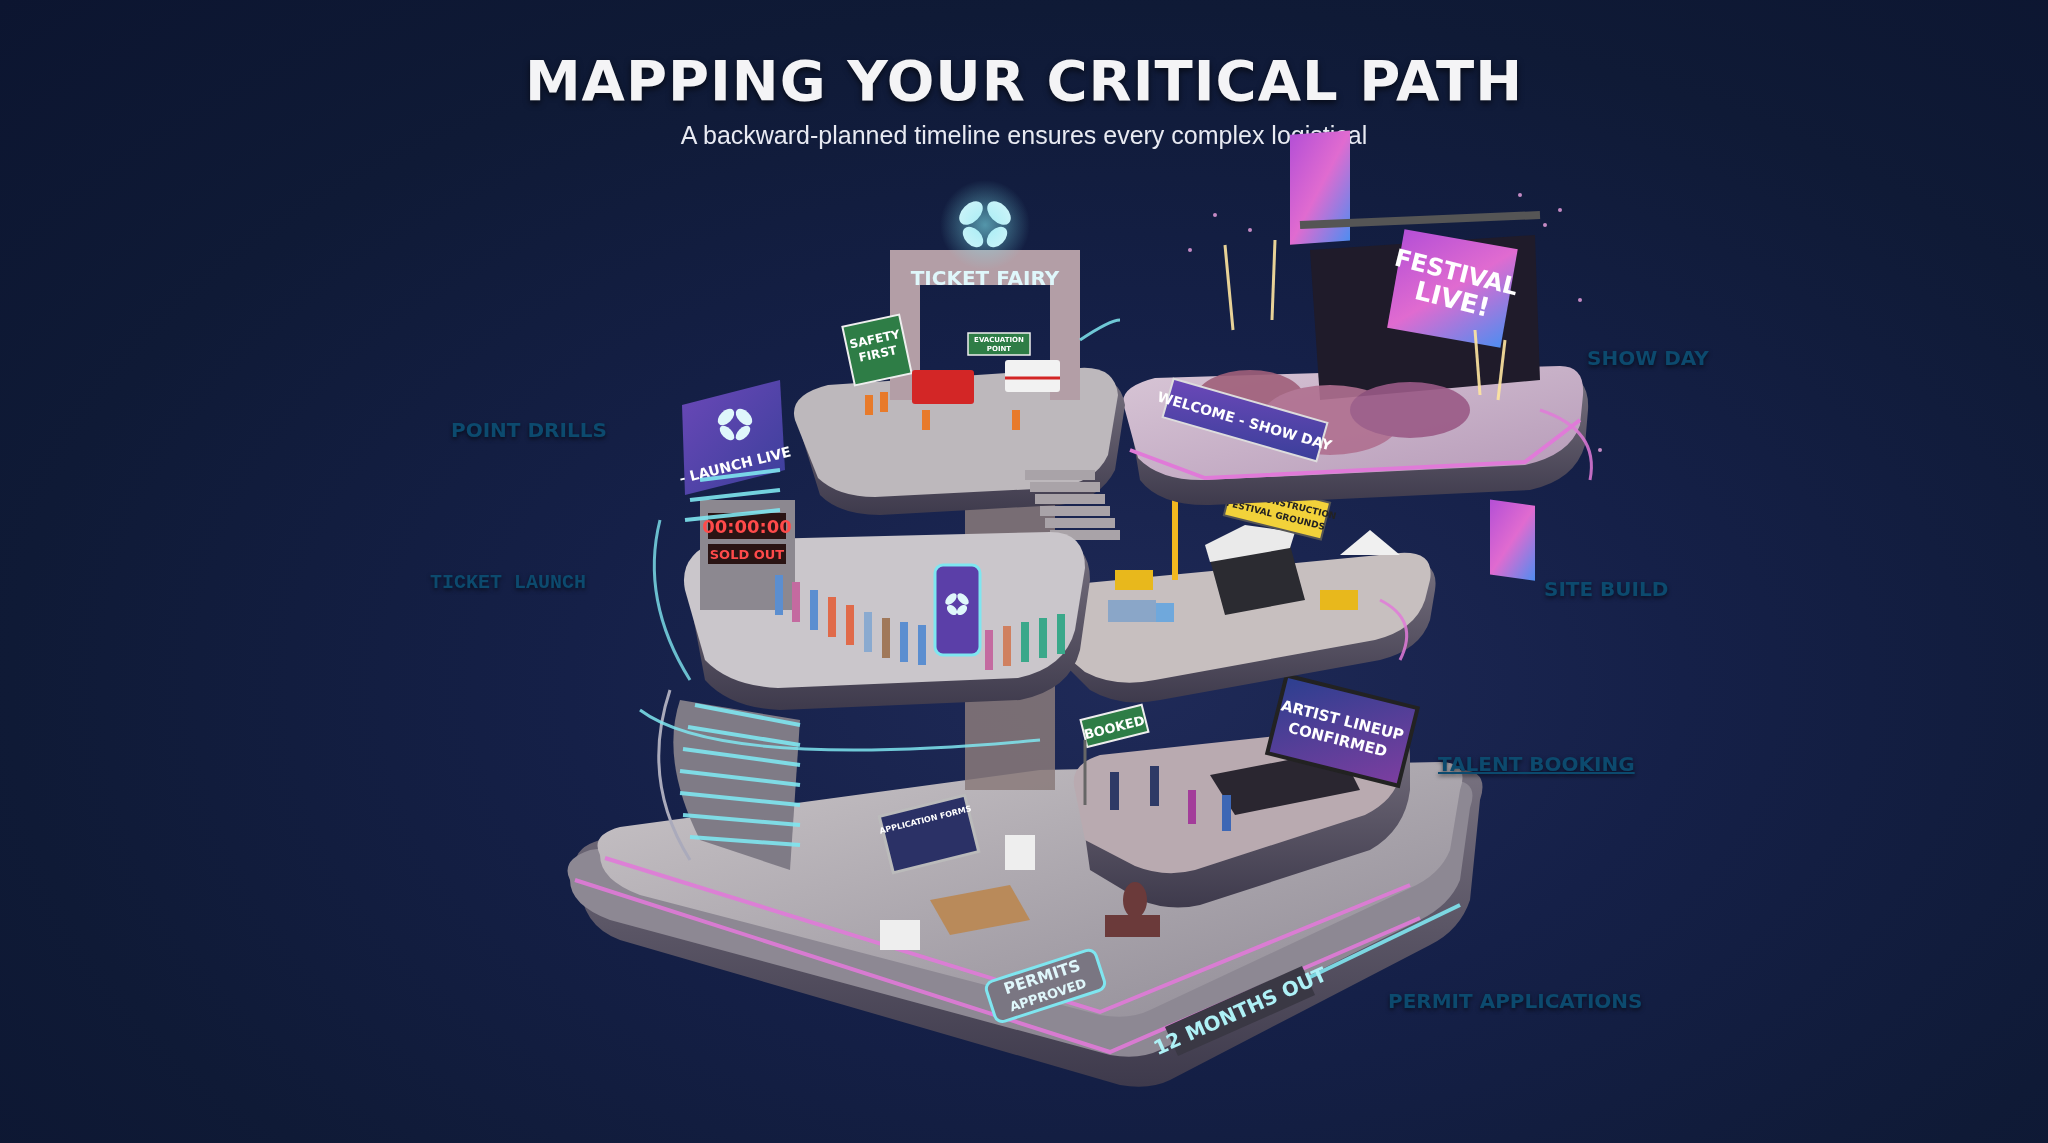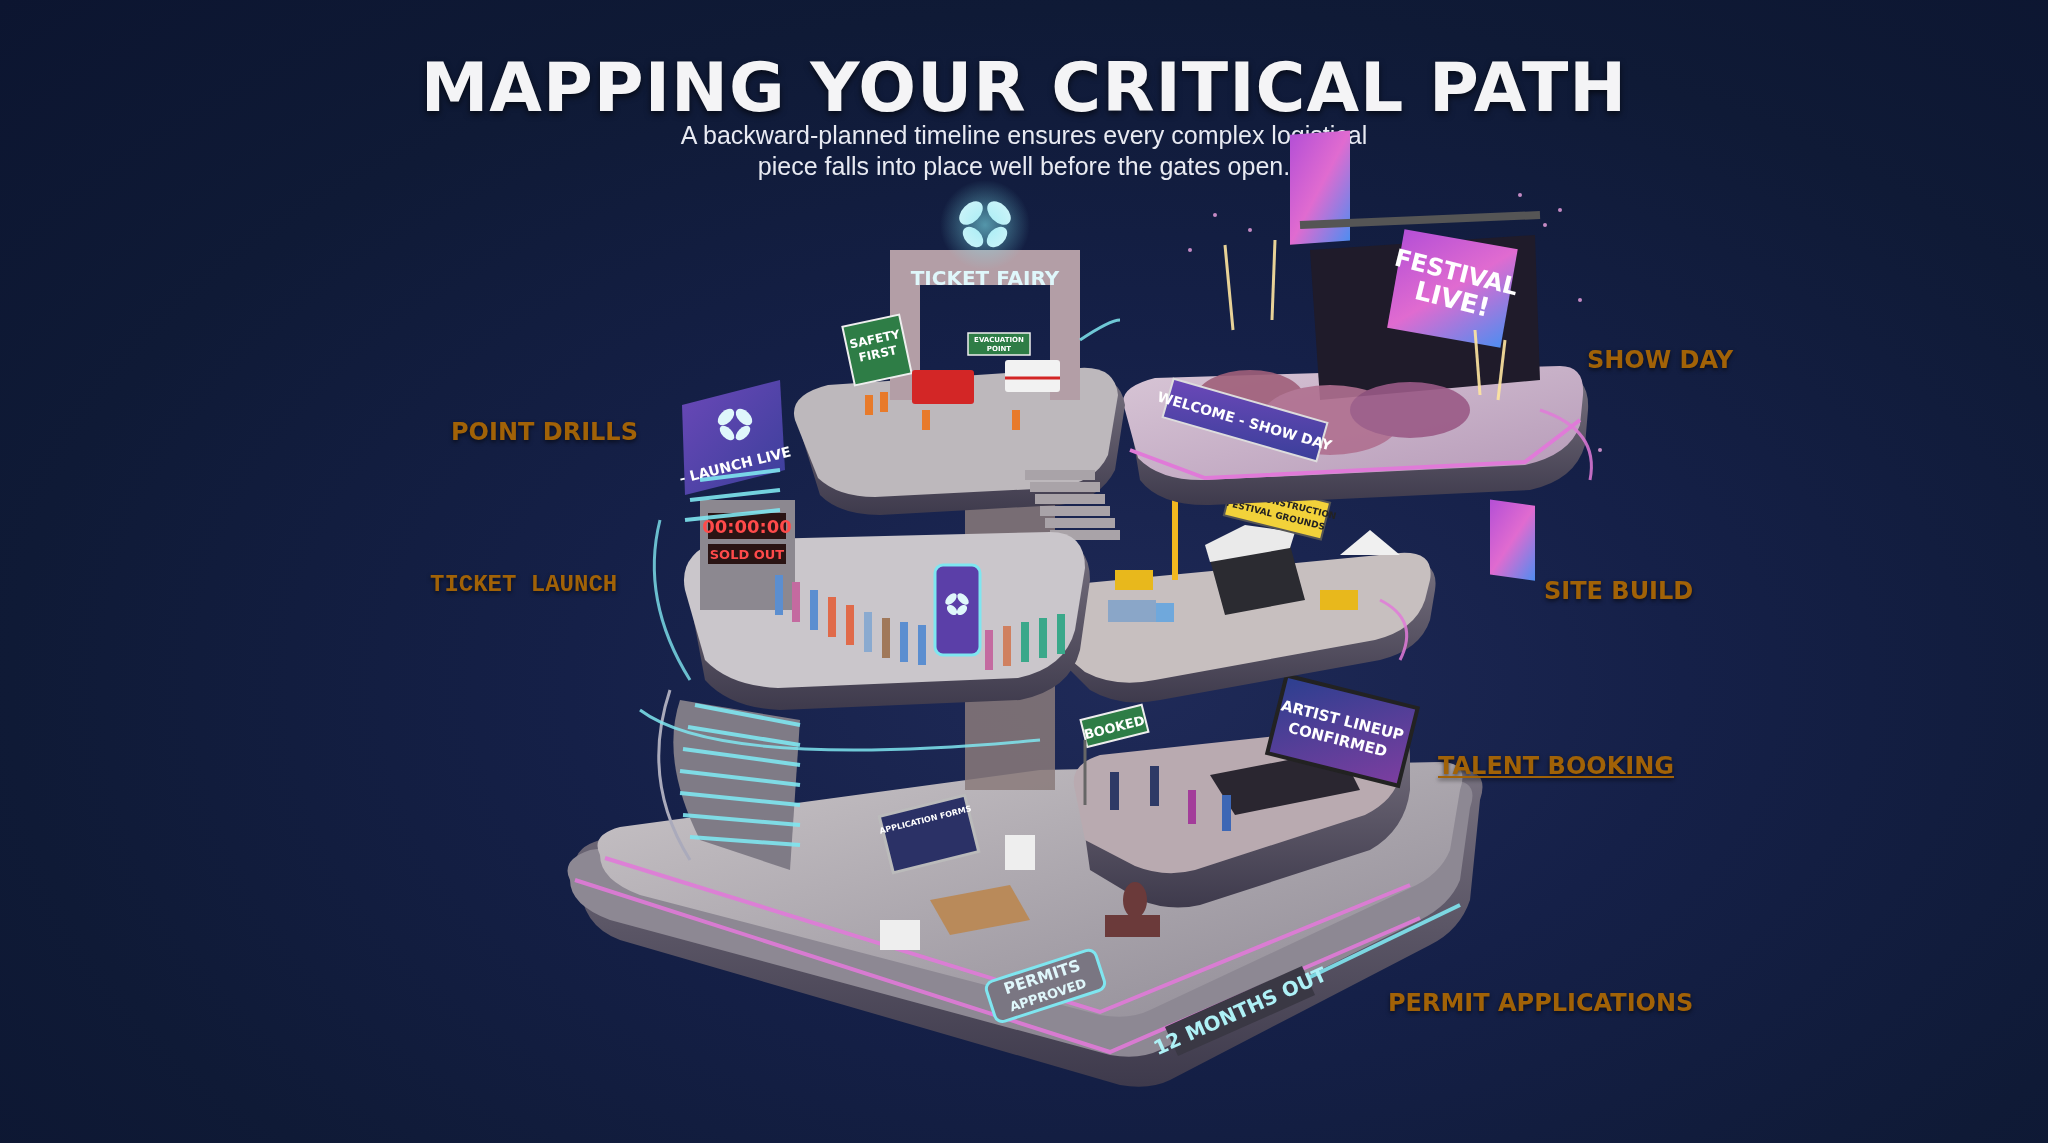--- a/index.html
+++ b/index.html
@@ -1,35 +1,34 @@
 <!DOCTYPE html>
 <html><head>
 <meta charset="utf-8">
 <style>
   html,body{margin:0;padding:0;}
   body{width:2048px;height:1143px;overflow:hidden;position:relative;
     background:radial-gradient(ellipse at 55% 60%, #1f2a58 0%, #152048 35%, #0f1a36 70%, #0c1530 100%);
     font-family:"Liberation Sans", sans-serif;color:#fff;}
   .abs{position:absolute;}
-  .title{left:0;width:2048px;top:48px;text-align:center;font-size:68px;font-weight:700;letter-spacing:1px;
+  .title{left:0;width:2048px;top:48px;text-align:center;font-size:56px;font-weight:700;letter-spacing:1px;
     color:#f4f4f6;text-shadow:0 3px 6px rgba(0,0,0,.6);font-family:"DejaVu Sans", sans-serif;}
   .subtitle{left:0;width:2048px;top:120px;text-align:center;font-size:25px;line-height:31px;color:#e8eaf2;
     font-family:"Liberation Sans", sans-serif;}
-  .stage-label{font-family:"DejaVu Sans", sans-serif;font-weight:700;font-size:24px;color:#a16207;
+  .stage-label{font-family:"DejaVu Sans", sans-serif;font-weight:700;font-size:20px;color:#0c4a6e;
     text-shadow:0 2px 4px rgba(0,0,0,.6);white-space:nowrap;}
   svg text{font-family:"DejaVu Sans", sans-serif;font-weight:700;}
   .scene{left:0;top:0;width:2048px;height:1143px;}
 </style>
 </head>
 <body>
 
 <div class="abs title">MAPPING YOUR CRITICAL PATH</div>
 <div class="abs subtitle">
   <div>A backward-planned timeline ensures every complex logistical</div>
-  <div>piece falls into place well before the gates open.</div>
 </div>
 
 <svg class="abs scene" viewBox="0 0 2048 1143" xmlns="http://www.w3.org/2000/svg">
   <defs>
     <linearGradient id="plat" x1="0" y1="0" x2="1" y2="1">
       <stop offset="0" stop-color="#c9c4c7"></stop>
         <stop offset="1" stop-color="#8f8a95"></stop>
     </linearGradient>
     <linearGradient id="platSide" x1="0" y1="0" x2="0" y2="1">
       <stop offset="0" stop-color="#77717f"></stop>

